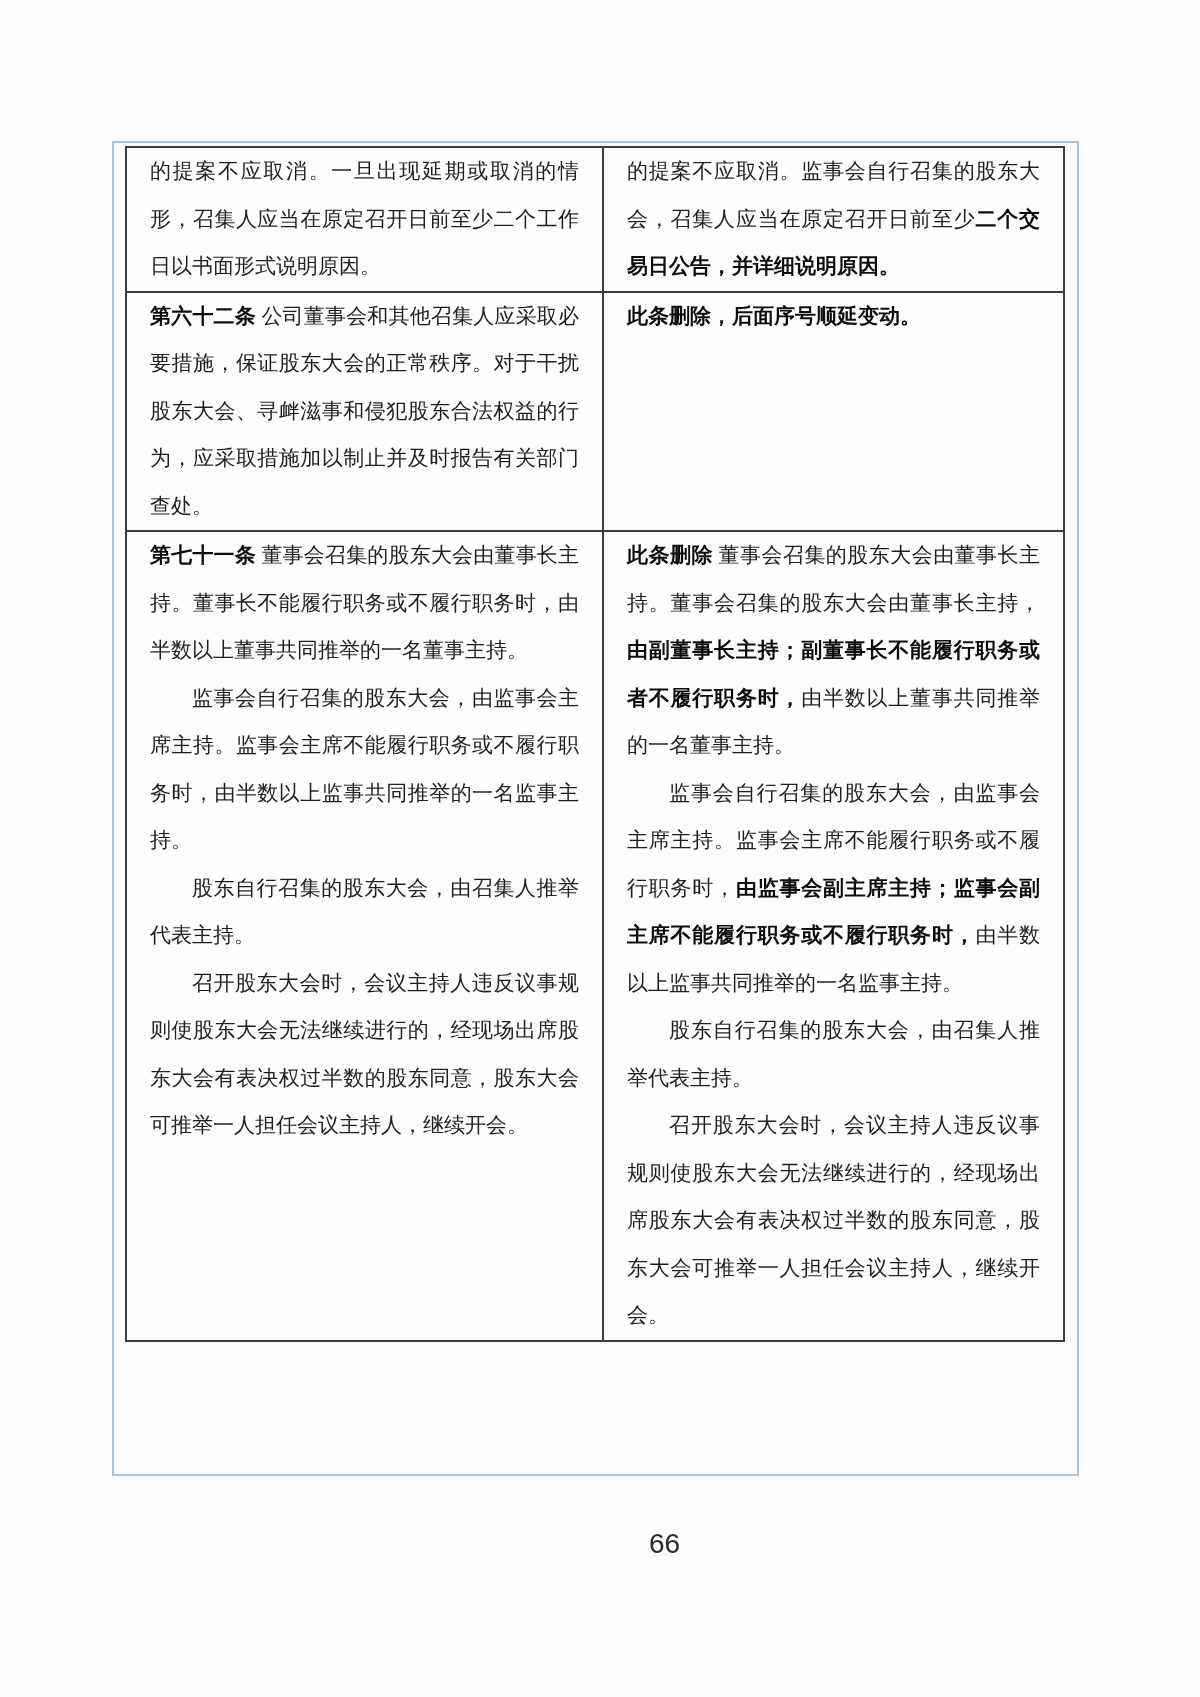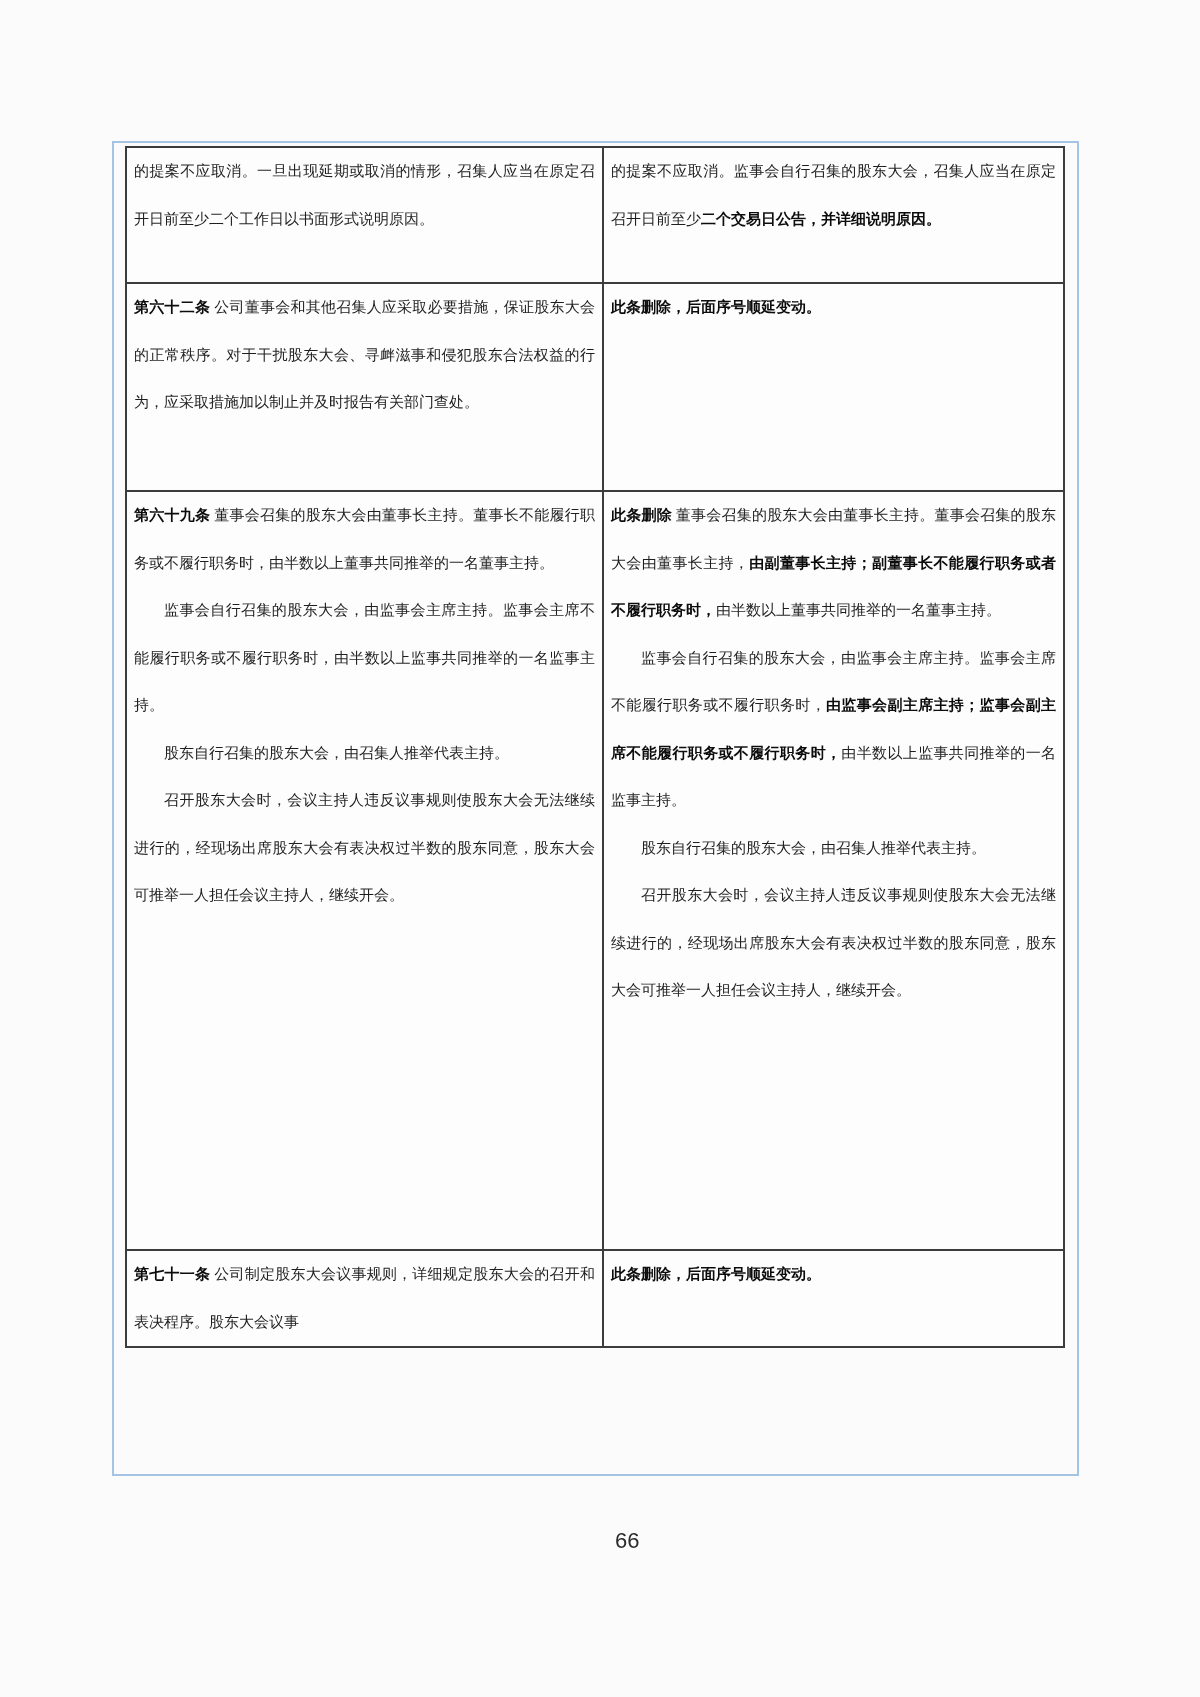--- a/index.html
+++ b/index.html
@@ -20,38 +20,38 @@
     position: absolute;
     left: 125px; top: 146px;
     width: 938px;
     border-collapse: collapse;
     table-layout: fixed;
     background: #fdfdfd;
   }
   table.cmp td {
     border: 2px solid #3c3c3c;
     vertical-align: top;
-    padding: 0 7px;
-    font-size: 15px;
+    padding: 0 23px;
+    font-size: 21px;
     line-height: 47.5px;
     color: #1e1e1e;
     text-align: justify;
     text-justify: inter-character;
     overflow: hidden;
     margin-top: 13px;
   }
   td.col-right { padding: 0 8px; }
   p.para { margin: 0; }
   p.para.indent { text-indent: 2em; }
   .para b { font-weight: bold; color: #0c0c0c; }
   .page-number {
     position: absolute;
-    left: 615px; top: 1528px;
+    left: 649px; top: 1528px;
     font-family: "Liberation Sans", "DejaVu Sans", sans-serif;
-    font-size: 22px;
+    font-size: 28px;
     color: #2b2b2b;
   }
 </style>
 </head>
 <body>
 
 <div class="content-border-box"></div>
 
 <table class="cmp">
   <colgroup>
@@ -70,36 +70,28 @@
     <tr style="height:208px">
       <td class="col-left">
           <p class="para"><b>第六十二条</b><span> 公司董事会和其他召集人应采取必要措施，保证股东大会的正常秩序。对于干扰股东大会、寻衅滋事和侵犯股东合法权益的行为，应采取措施加以制止并及时报告有关部门查处。</span></p>
         </td>
       <td class="col-right">
           <p class="para"><b>此条删除，后面序号顺延变动。</b></p>
         </td>
     </tr>
     <tr style="height:759px">
       <td class="col-left">
-          <p class="para"><b>第六十九条</b><span> 董事会召集的股东大会由董事长主持。董事长不能履行职务或不履行职务时，由半数以上董事共同推举的一名董事主持。</span></p>
+          <p class="para"><b>第七十一条</b><span> 董事会召集的股东大会由董事长主持。董事长不能履行职务或不履行职务时，由半数以上董事共同推举的一名董事主持。</span></p>
           <p class="para indent"><span>监事会自行召集的股东大会，由监事会主席主持。监事会主席不能履行职务或不履行职务时，由半数以上监事共同推举的一名监事主持。</span></p>
           <p class="para indent"><span>股东自行召集的股东大会，由召集人推举代表主持。</span></p>
           <p class="para indent"><span>召开股东大会时，会议主持人违反议事规则使股东大会无法继续进行的，经现场出席股东大会有表决权过半数的股东同意，股东大会可推举一人担任会议主持人，继续开会。</span></p>
         </td>
       <td class="col-right">
           <p class="para"><b>此条删除</b><span> 董事会召集的股东大会由董事长主持。董事会召集的股东大会由董事长主持，</span><b>由副董事长主持；副董事长不能履行职务或者不履行职务时，</b><span>由半数以上董事共同推举的一名董事主持。</span></p>
           <p class="para indent"><span>监事会自行召集的股东大会，由监事会主席主持。监事会主席不能履行职务或不履行职务时，</span><b>由监事会副主席主持；监事会副主席不能履行职务或不履行职务时，</b><span>由半数以上监事共同推举的一名监事主持。</span></p>
           <p class="para indent"><span>股东自行召集的股东大会，由召集人推举代表主持。</span></p>
           <p class="para indent"><span>召开股东大会时，会议主持人违反议事规则使股东大会无法继续进行的，经现场出席股东大会有表决权过半数的股东同意，股东大会可推举一人担任会议主持人，继续开会。</span></p>
         </td>
     </tr>
-    <tr style="height:91px">
-      <td class="col-left">
-          <p class="para"><b>第七十一条</b><span> 公司制定股东大会议事规则，详细规定股东大会的召开和表决程序。股东大会议事</span></p>
-        </td>
-      <td class="col-right">
-          <p class="para"><b>此条删除，后面序号顺延变动。</b></p>
-        </td>
-    </tr>
   </tbody>
 </table>
 
 <div class="page-number">66</div>
 
 </body></html>

